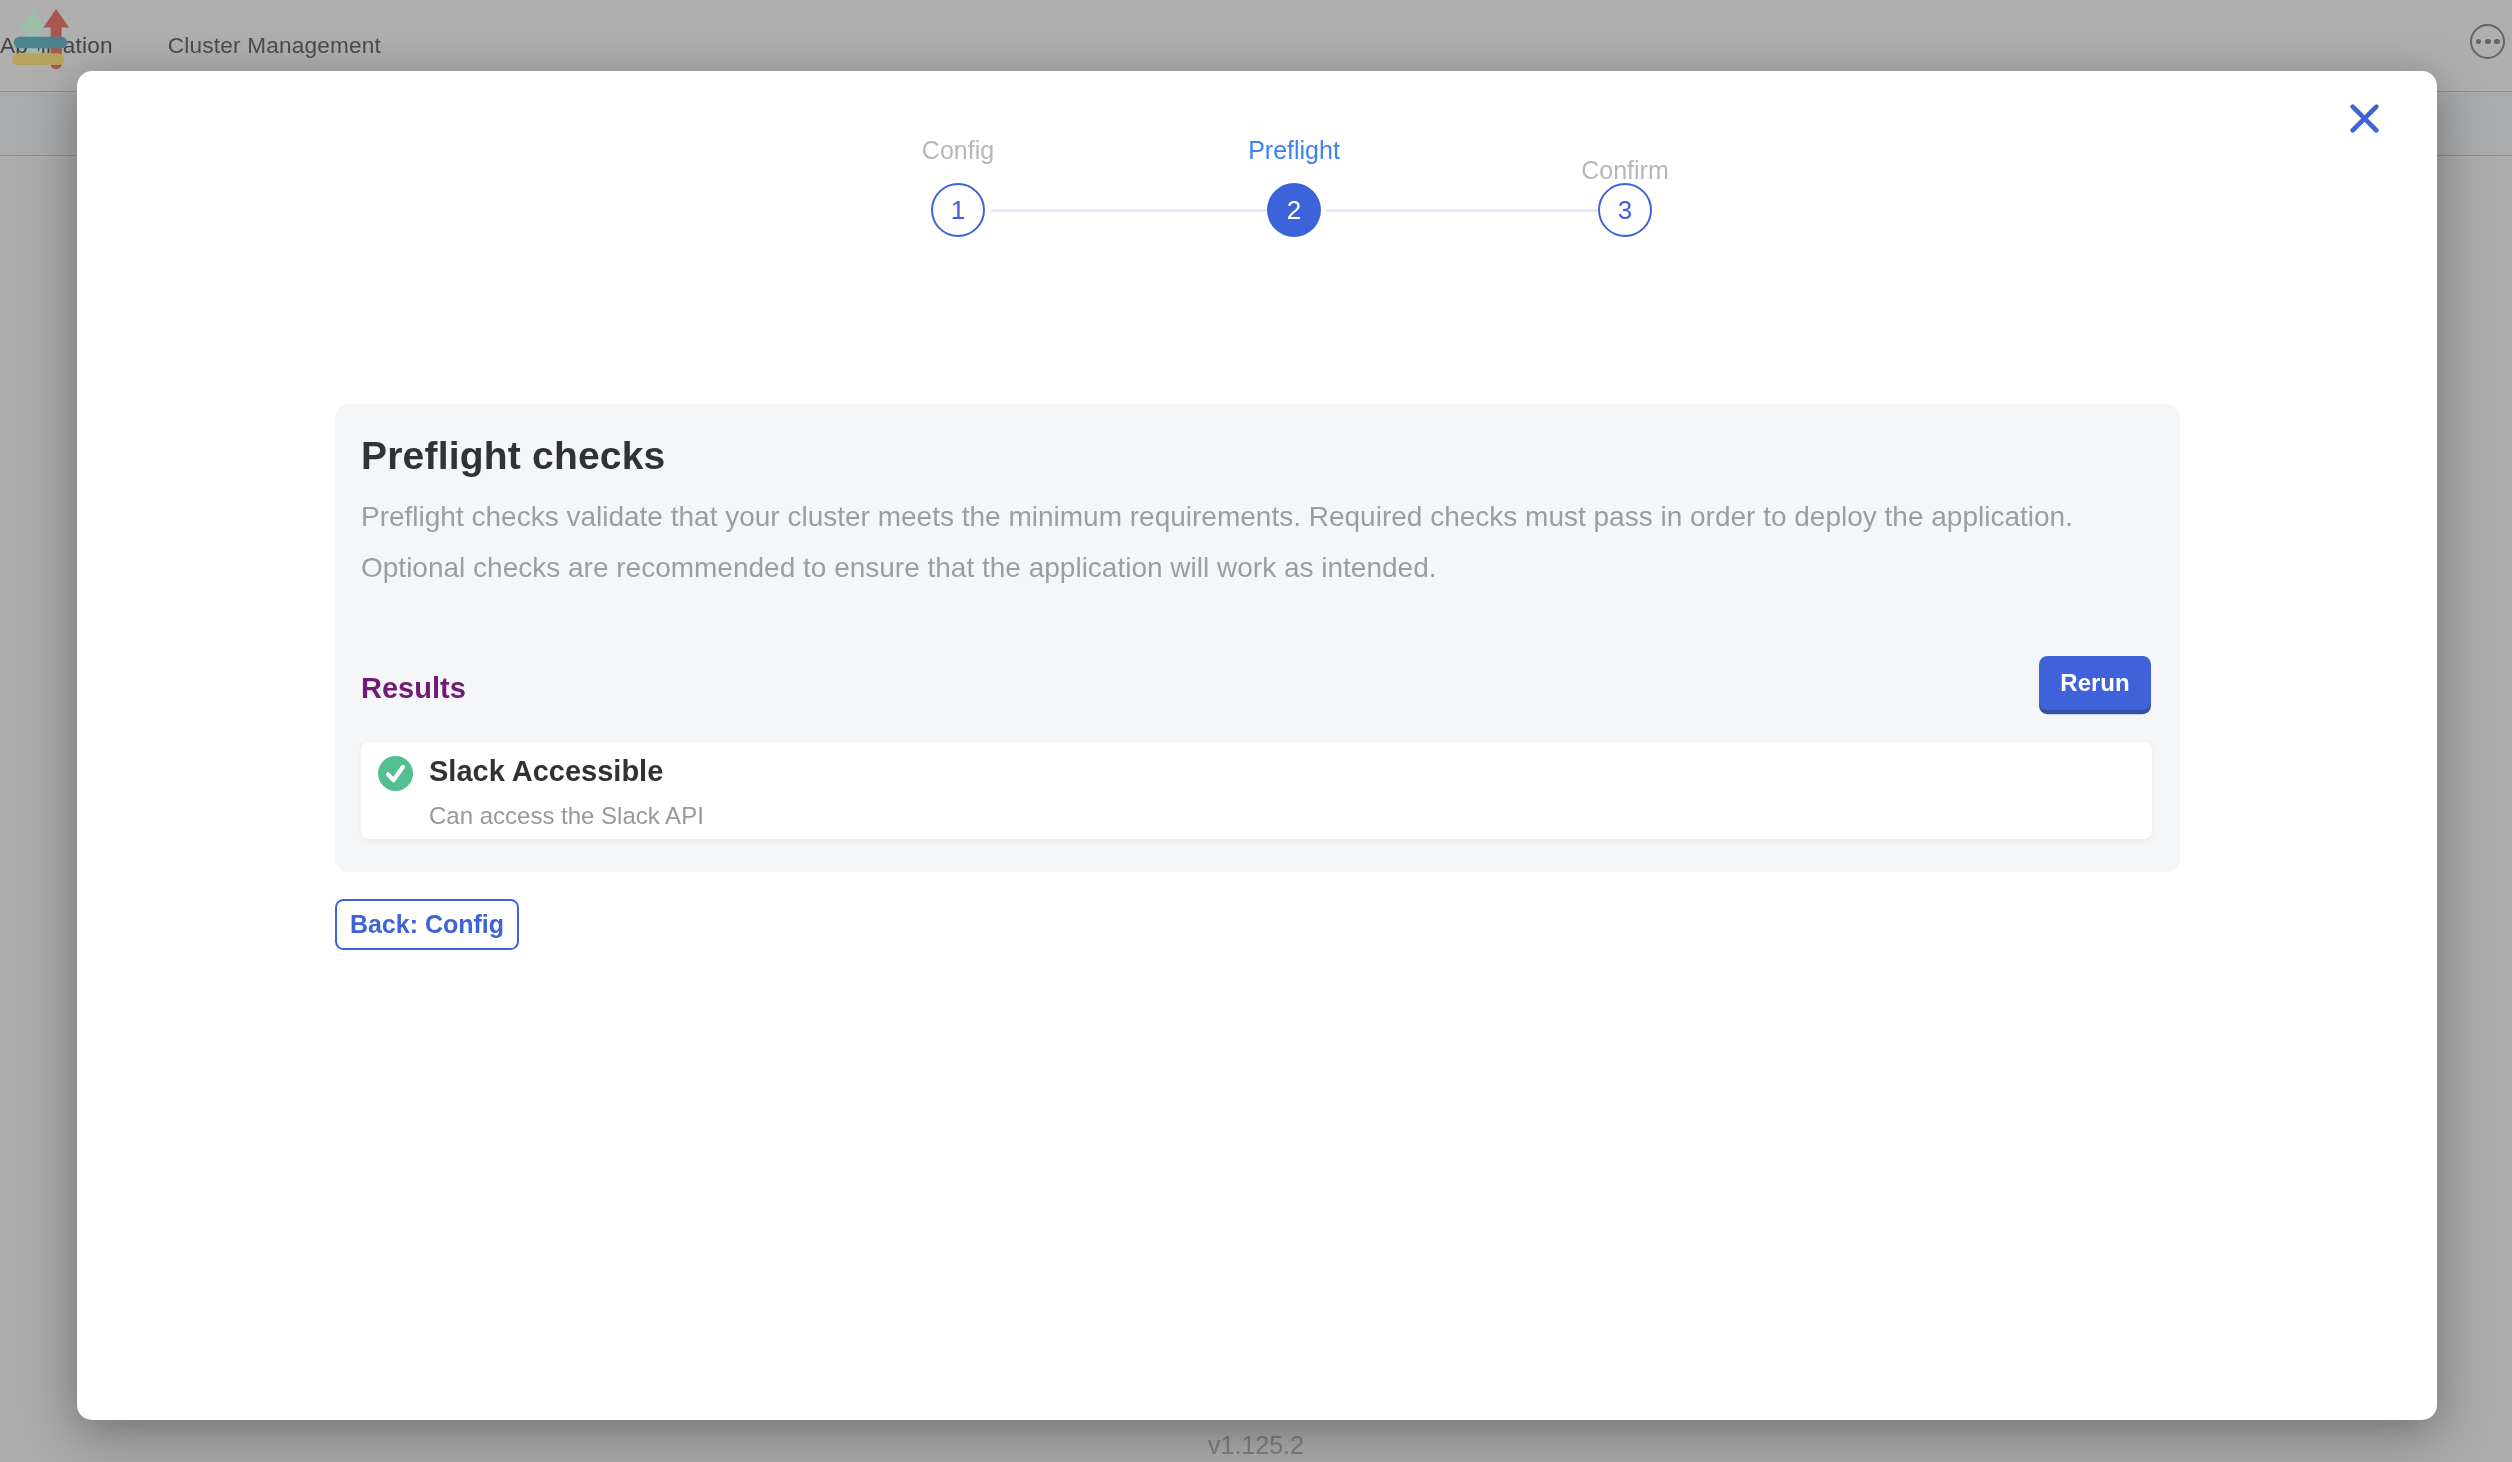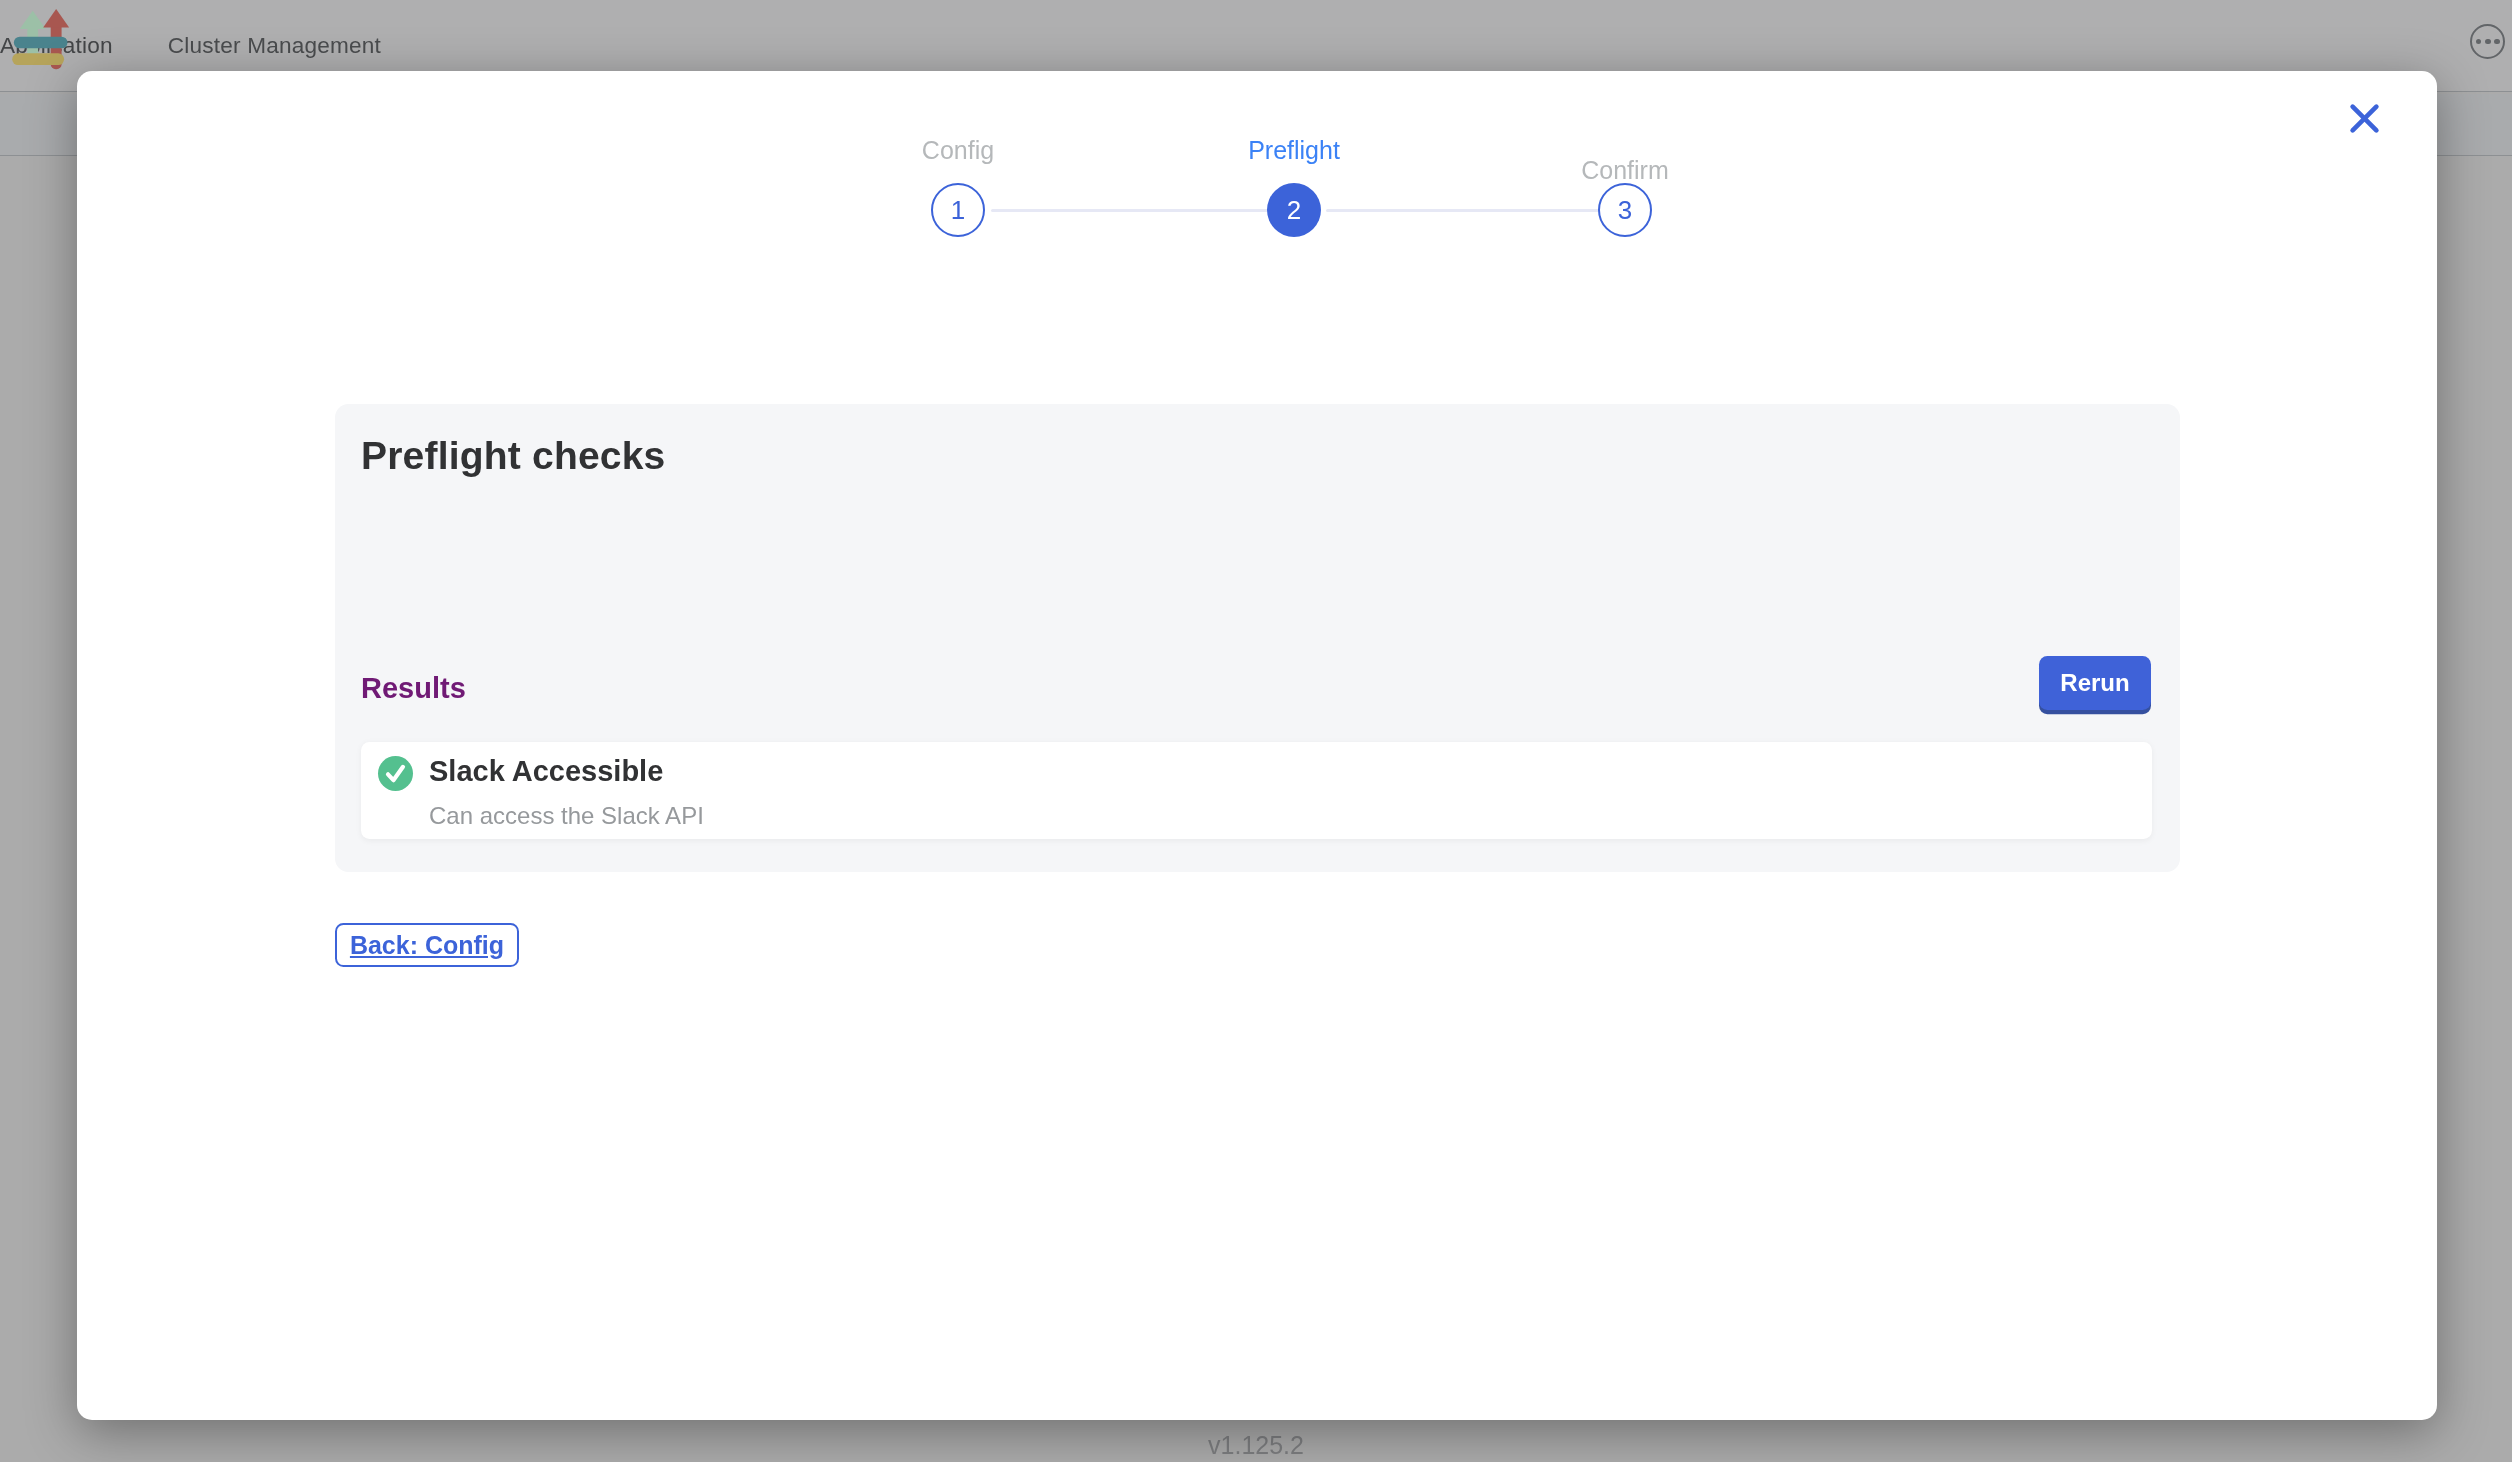--- a/index.html
+++ b/index.html
@@ -111,26 +111,25 @@
     position:absolute; left:68px; top:13.4px;
     font-size:29px; font-weight:bold; color:#313234;
   }
   .check-detail {
     position:absolute; left:68px; top:60px;
     font-size:24px; color:#96999c;
   }
 
   
   .back-btn {
-    position:absolute; left:258px; top:852px; width:184px; height:44px;
+    position:absolute; left:258px; top:828px; width:184px; height:51px;
     background:#ffffff; border:2.5px solid #3c63d9; border-radius:8.4px;
     color:#3c63d9; font-size:25px; font-weight:bold; cursor:pointer;
     display:flex; align-items:center; justify-content:center;
     font-family:inherit;
-    text-decoration:underline;
   }
   .next-btn {
     position:absolute; left:1779px; top:828px; width:325px; height:52px; font-size:25px;
   }
 </style>
 </head>
 <body>
 
 <div class="screen">
 
@@ -177,20 +176,21 @@
       <div class="step-line" style="left:322px; width:277px;"></div>
       <div class="step-line" style="left:657px; width:273px;"></div>
 
       <div class="step-circle outline" style="left:262px;">1</div>
       <div class="step-circle filled" style="left:598px;">2</div>
       <div class="step-circle outline" style="left:929px;">3</div>
     </div>
 
     <div class="panel">
       <div class="panel-title">Preflight checks</div>
+      <div class="panel-desc">Preflight checks validate that your cluster meets the minimum requirements. Required checks must pass in order to deploy the application. Optional checks are recommended to ensure that the application will work as intended.</div>
 
       <div class="results-label">Results</div>
       <button class="btn-primary rerun-btn">Rerun</button>
 
       <div class="check-card">
         <div class="check-icon">
           <svg width="35" height="35" viewBox="0 0 42 42">
             <polyline points="12,22 18.5,29 30,13" fill="none" stroke="#ffffff" stroke-width="5" stroke-linecap="round" stroke-linejoin="round"></polyline>
           </svg>
         </div>

